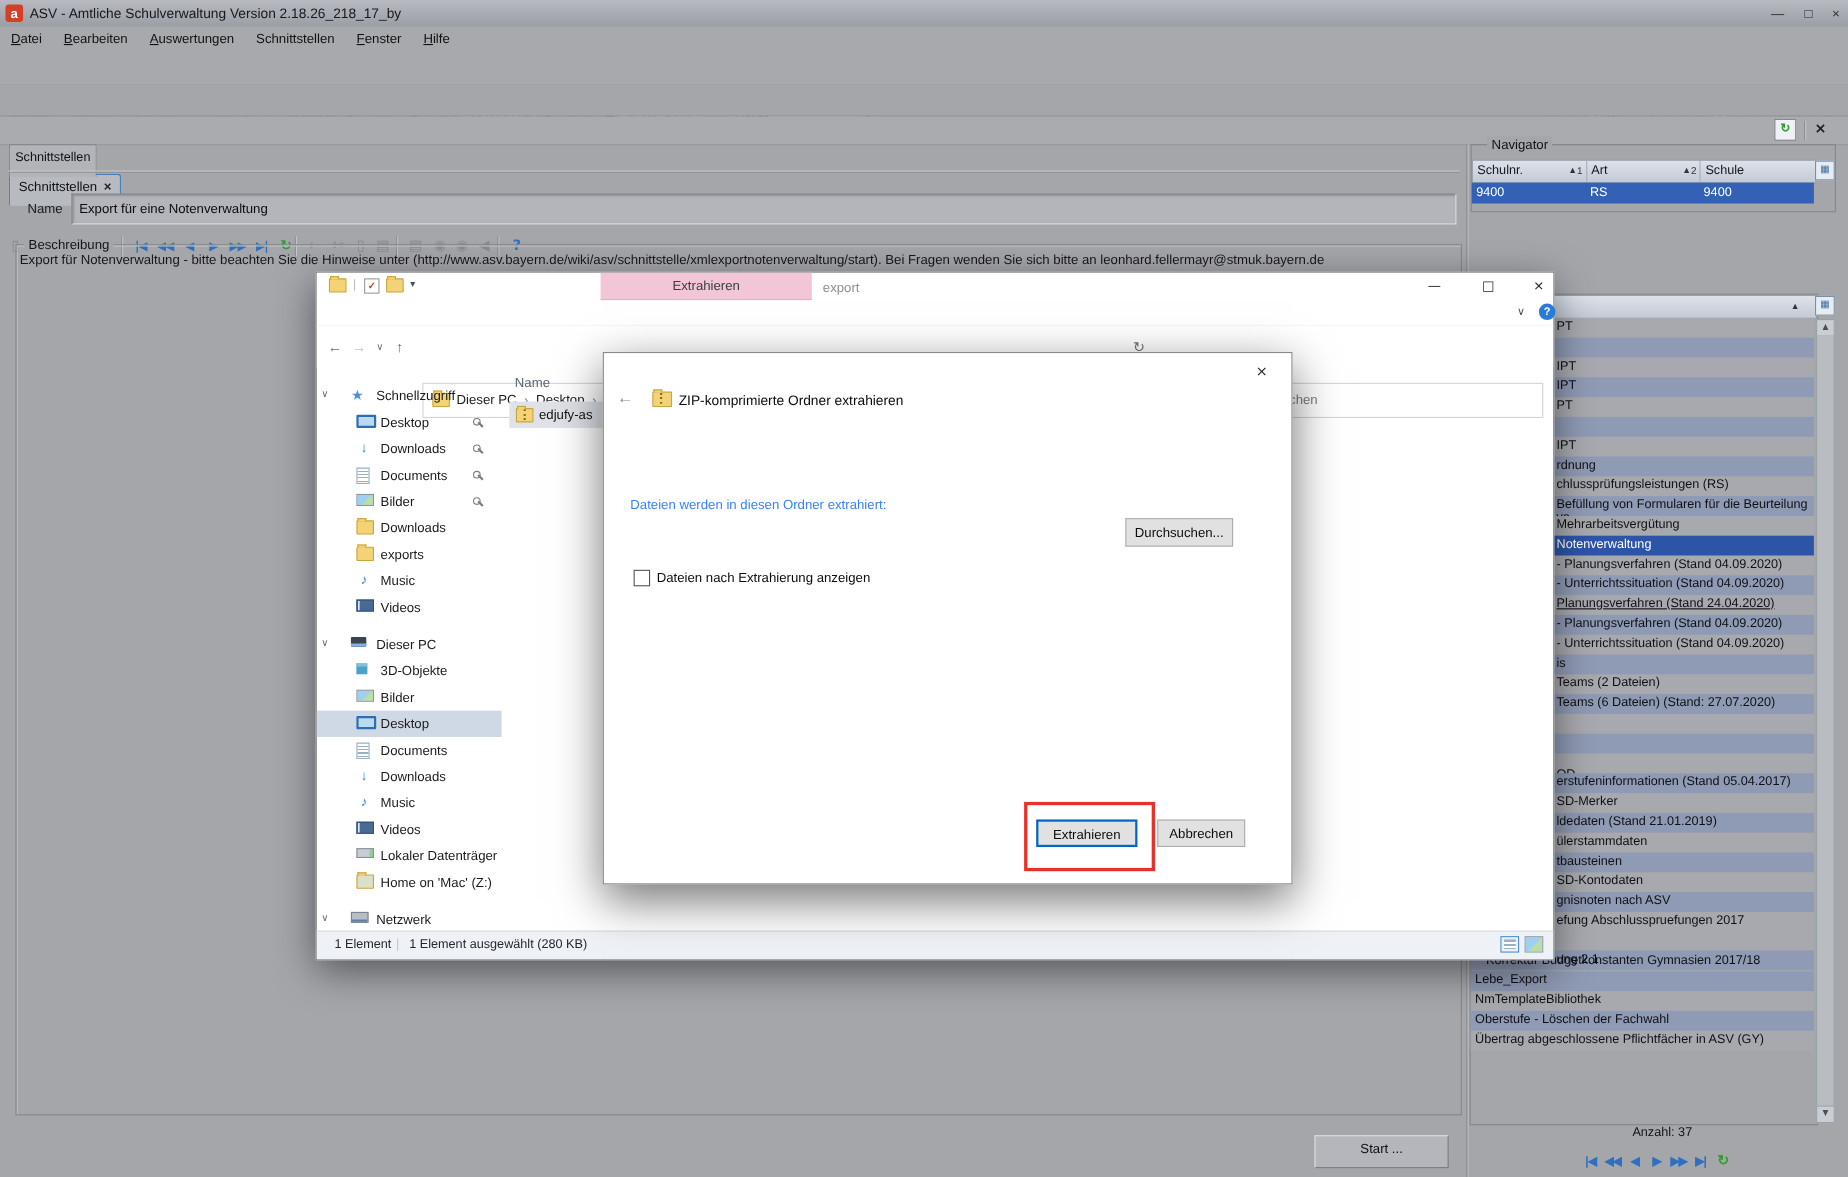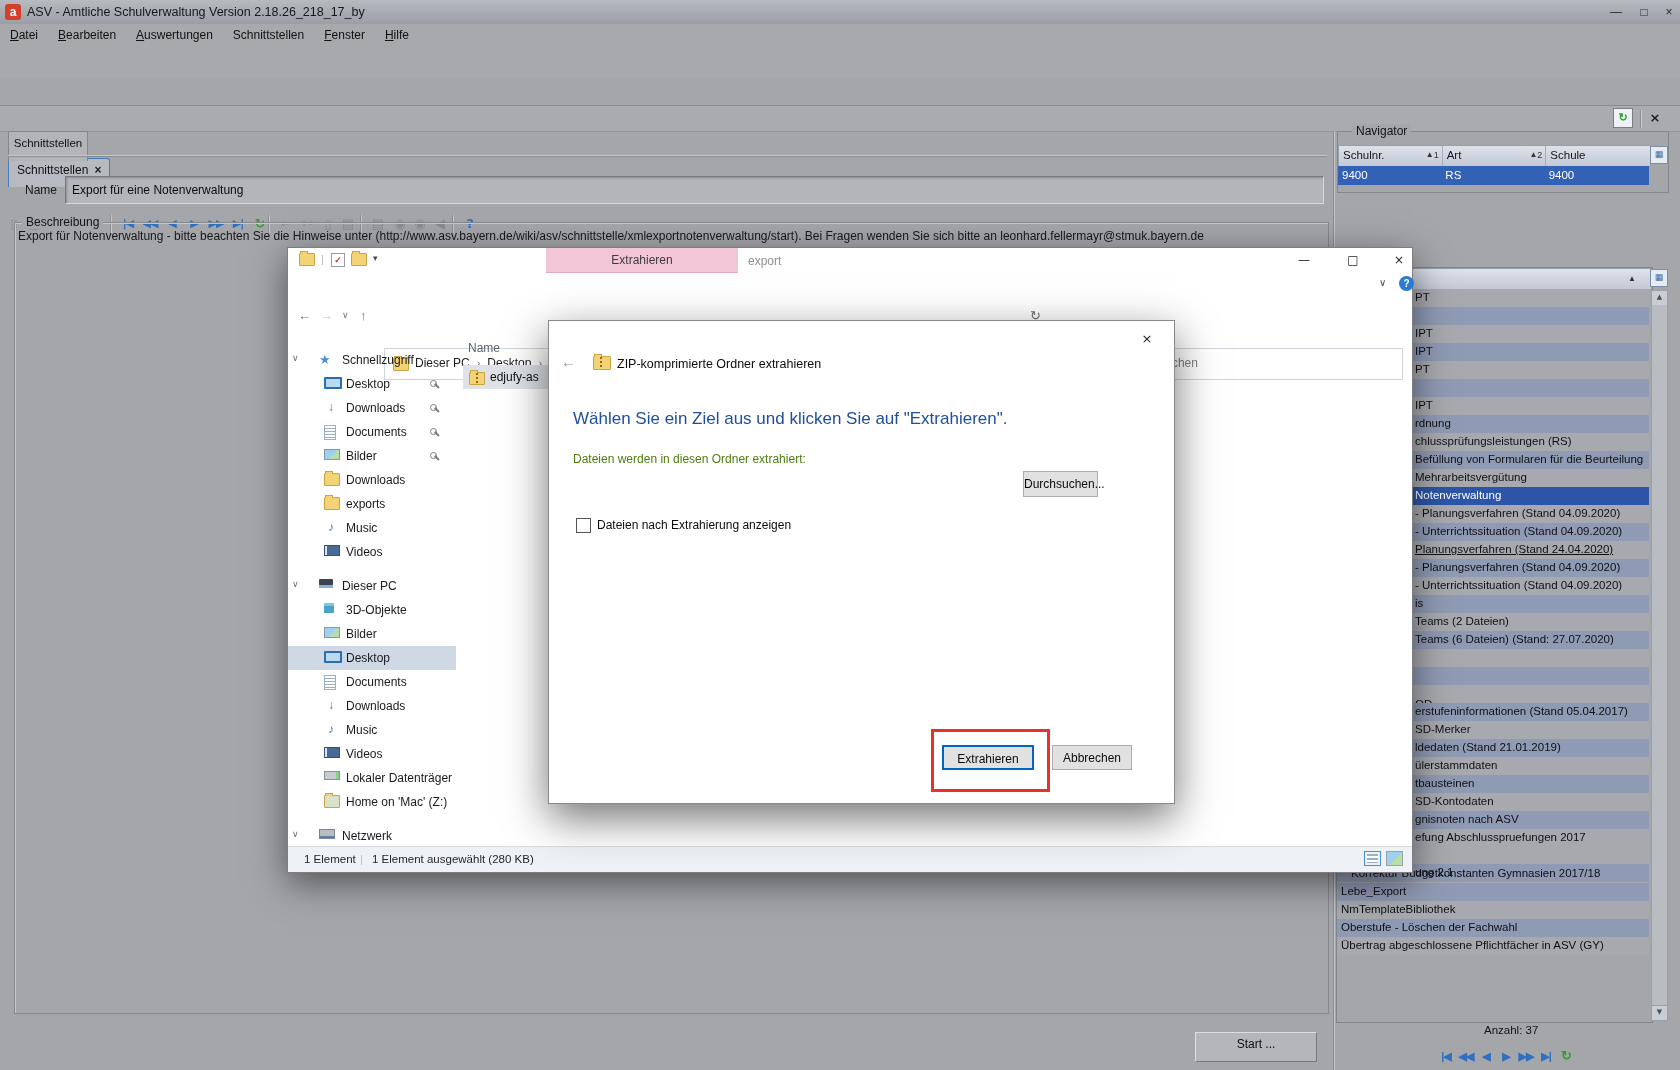--- a/index.html
+++ b/index.html
@@ -134,26 +134,26 @@
   .vico{position:absolute;top:4px;width:17px;height:15px;box-sizing:border-box;}
   .vico.list{border:1px solid #4a90d9;background:repeating-linear-gradient(#fff 0 2px,#9ab0c4 2px 4px);background-clip:content-box;padding:2px;}
   .vico.thumb{border:1px solid #9aa0a8;background:linear-gradient(135deg,#9fd0f0 55%,#b9dfa8 55%);}
   
   #dialog{left:548px;top:320px;width:625px;height:482px;background:#fff;border:1px solid #8a8a8e;box-shadow:0 14px 40px rgba(0,0,0,.55);}
   #dlg-close{left:588px;top:8px;width:26px;height:20px;text-align:center;font:13px/20px "DejaVu Sans",sans-serif;color:#222;position:absolute;left:585px;}
   #dlg-back{position:absolute;left:12px;top:32px;font-size:15px;color:#8b8b8f;}
   #dlg-zip{position:absolute;left:44px;top:35px;}
   #dlg-title{position:absolute;left:68px;top:36px;font-size:12.5px;color:#0c0c0f;}
   #dlg-heading{position:absolute;left:24px;top:88px;font-size:17px;color:#1f4e9c;}
-  #dlg-label{position:absolute;left:24px;top:131px;font-size:12px;color:#4d7c0f;}
+  #dlg-label{position:absolute;left:24px;top:131px;font-size:12px;color:#3b82f6;}
   #dlg-input{position:absolute;left:24px;top:150px;width:436px;height:24px;border:2px solid #0067c0;background:#fff;overflow:hidden;}
   #dlg-input .selwrap{position:absolute;left:2px;top:3px;font-size:12px;line-height:15px;white-space:nowrap;}
   #dlg-input .seltxt{background:#0078d7;color:#fff;padding:1px 0;}
   #dlg-input .redact{display:inline-block;vertical-align:middle;width:70px;height:15px;background:linear-gradient(90deg,#8fd0f5 0 30%,#5aaef0 30% 62%,#9ad5f7 62%);}
-  #dlg-browse{position:absolute;left:474px;top:150px;width:75px;height:26px;background:#e1e1e1;border:1px solid #adadad;text-align:center;padding-top:5px;font-size:12px;color:#0c0c0f;box-sizing:border-box;}
+  #dlg-browse{position:absolute;left:474px;top:150px;width:98px;height:26px;background:#e1e1e1;border:1px solid #adadad;text-align:center;padding-top:5px;font-size:12px;color:#0c0c0f;box-sizing:border-box;}
   #dlg-cb{position:absolute;left:27px;top:197px;width:13px;height:13px;border:1px solid #555;background:#fff;}
   #dlg-cb-label{position:absolute;left:48px;top:197px;font-size:12px;color:#0c0c0f;}
   .dlg-btn{position:absolute;top:424px;height:25px;background:#e1e1e1;text-align:center;padding-top:5px;font-size:12px;color:#0c0c0f;box-sizing:border-box;}
   #btn-extract{left:393px;width:92px;border:2px solid #0067c0;}
   #btn-cancel{left:503px;width:80px;border:1px solid #adadad;}
   #redbox{position:absolute;left:382px;top:408px;width:113px;height:57px;border:3px solid #e8312a;}
 </style>
 </head>
 <body>
 
@@ -522,21 +522,20 @@
     <span class="vico list xab" style="left:1076px"></span>
     <span class="vico thumb xab" style="left:1098px"></span>
   </div>
 </div>
 
 <div id="dialog" class="ab">
   <span id="dlg-close">×</span>
   <span id="dlg-back">←</span>
   <span id="dlg-zip"><span class="i-folder i-zip" style="width:16px;height:12px"></span></span>
   <span id="dlg-title" class="nw">ZIP-komprimierte Ordner extrahieren</span>
-  <div id="dlg-heading" class="nw">Wählen Sie ein Ziel aus und klicken Sie auf "Extrahieren".</div>
   <div id="dlg-label" class="nw">Dateien werden in diesen Ordner extrahiert:</div>
   <div id="dlg-browse" class="nw">Durchsuchen...</div>
   <div id="dlg-cb"></div>
   <div id="dlg-cb-label" class="nw">Dateien nach Extrahierung anzeigen</div>
   <div id="btn-extract" class="dlg-btn nw">Extrahieren</div>
   <div id="btn-cancel" class="dlg-btn nw">Abbrechen</div>
   <div id="redbox"></div>
 </div>
 
 </body></html>

